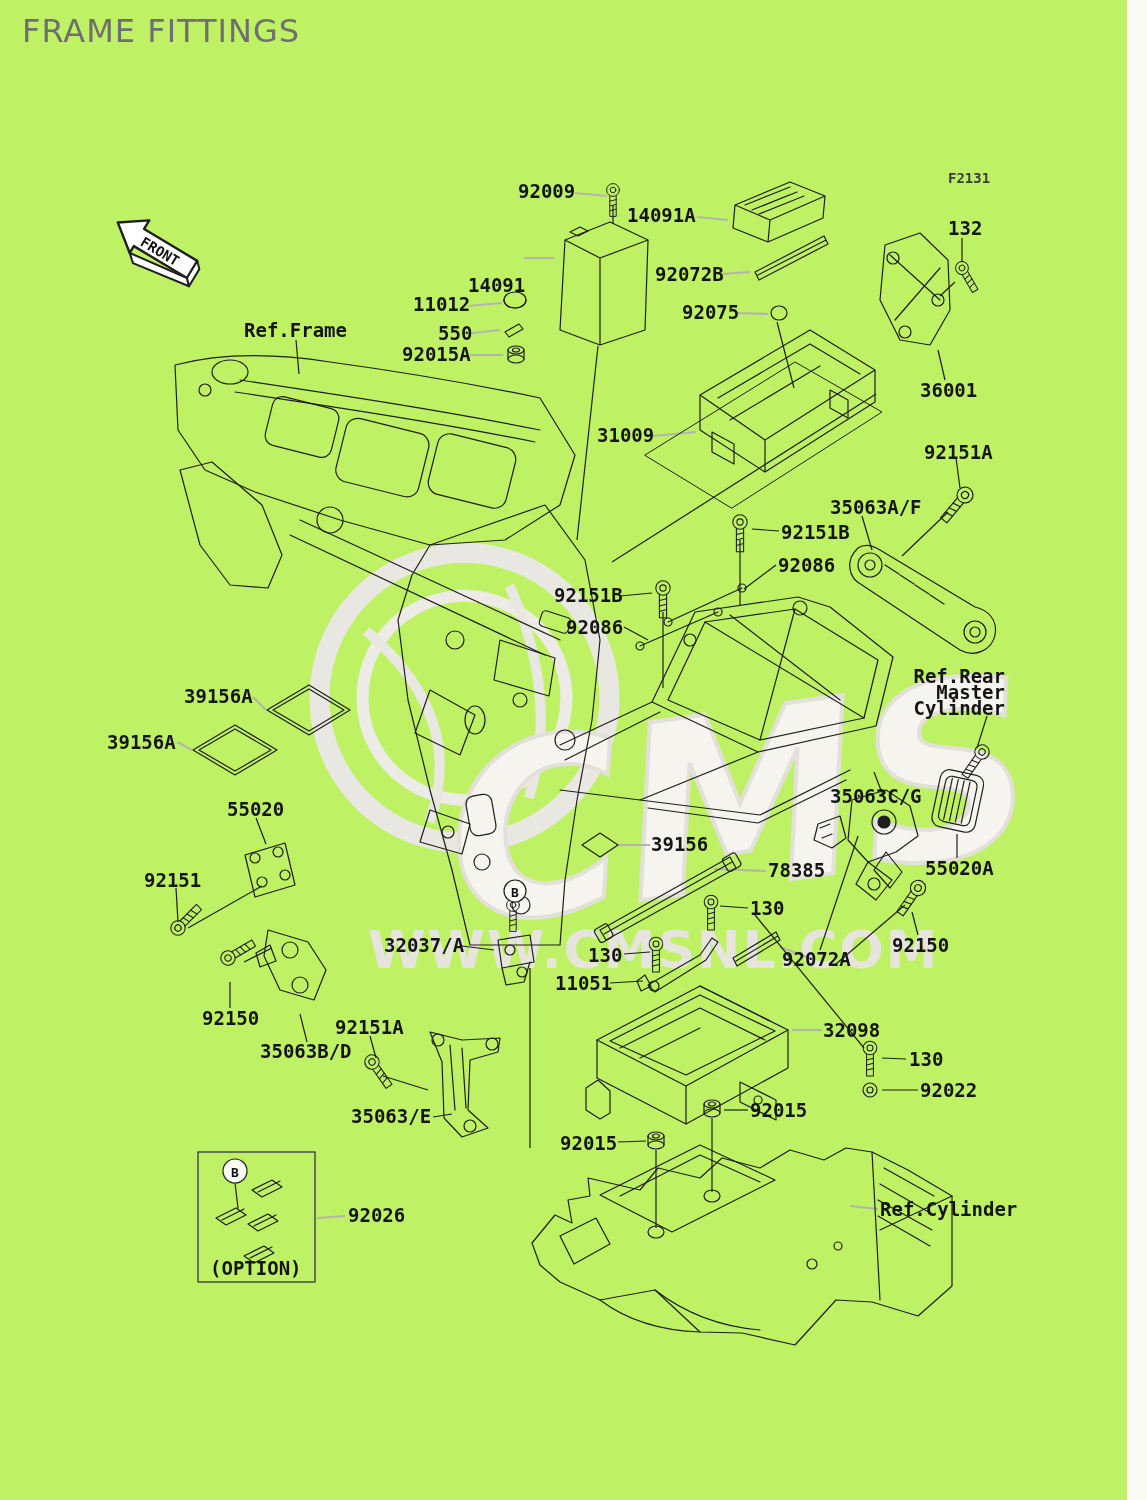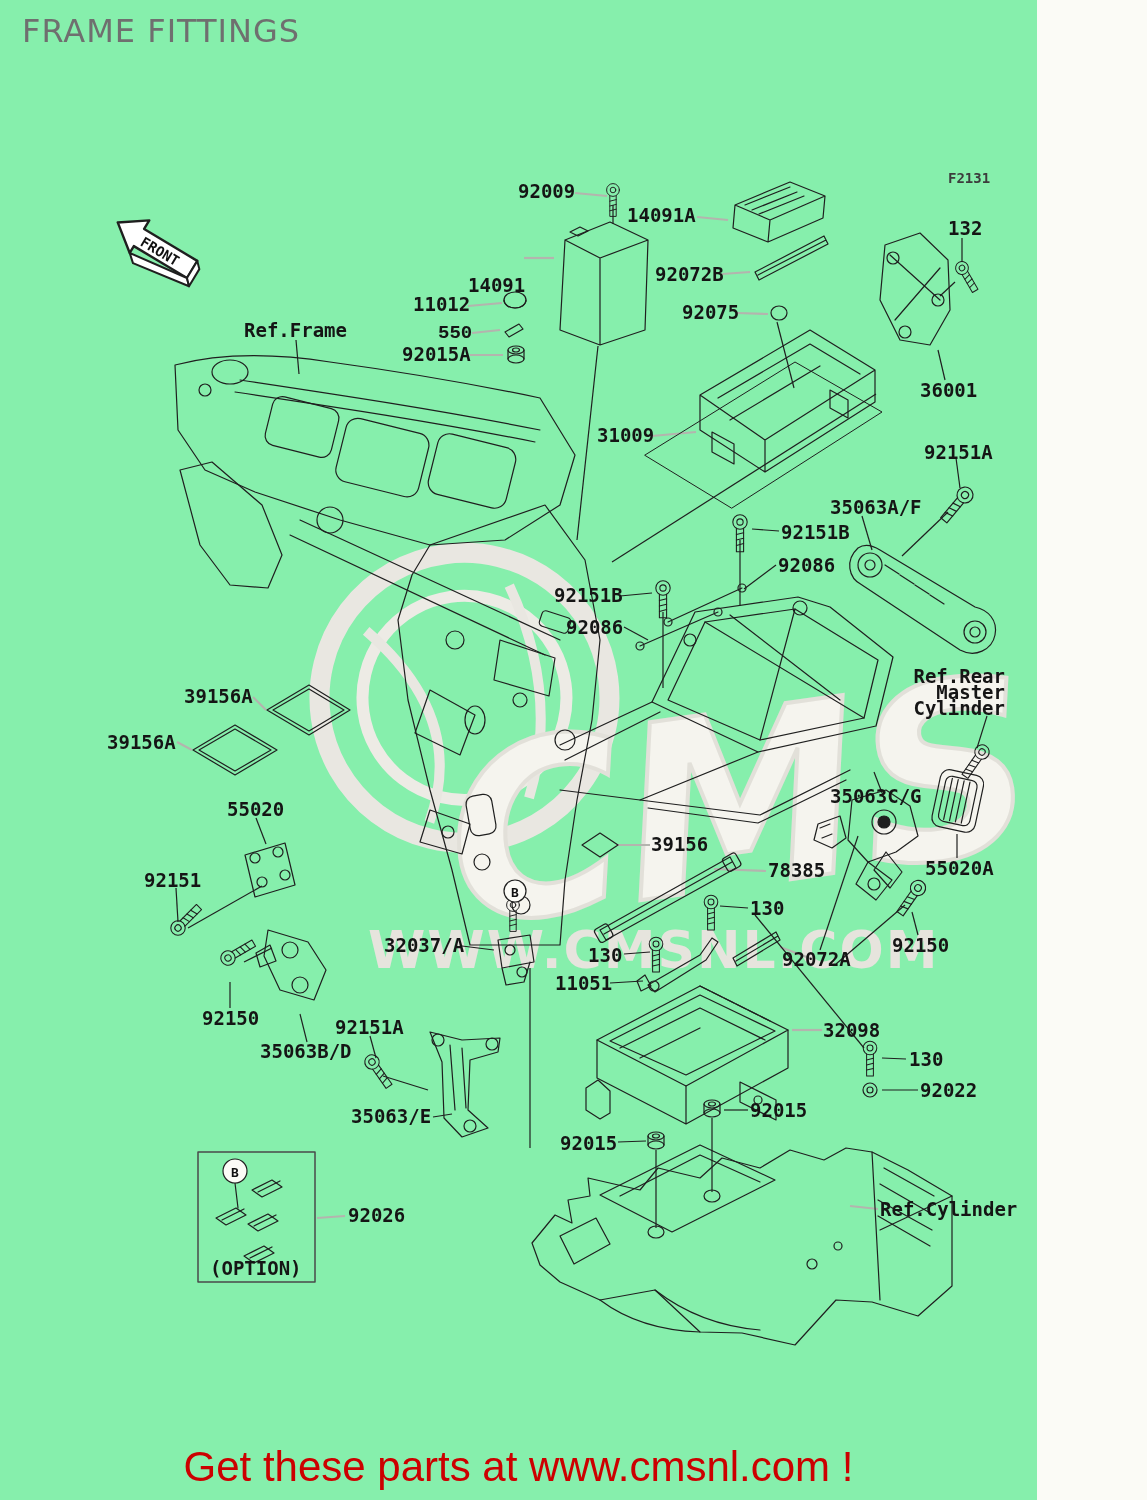--- a/index.html
+++ b/index.html
@@ -1,16 +1,16 @@
 <!DOCTYPE html>
 <html><head>
 <meta charset="utf-8">
 <style>
   html,body{margin:0;padding:0;background:#fbfbf6;}
-  .page{position:relative;width:1037px;height:1500px;background:#86efac;overflow:hidden;
+  .page{position:relative;width:1127px;height:1500px;background:#bef264;overflow:hidden;
         font-family:"DejaVu Sans",sans-serif;}
   .page-title{position:absolute;left:22px;top:12px;font-size:32px;color:#6f6f6f;
         font-family:"DejaVu Sans",sans-serif;letter-spacing:1px;}
   .figure-code{position:absolute;left:948px;top:170px;font:bold 14px "DejaVu Sans Mono",monospace;color:#3c3c3c;text-align:center;}
   svg.art{position:absolute;left:0;top:0;}
   .labels{position:absolute;left:0;top:0;width:100%;height:100%;}
   .part-label{position:absolute;font:bold 19px "DejaVu Sans Mono",monospace;color:#151515;
         line-height:16px;white-space:pre;}
   .footer-banner{position:absolute;left:0;top:1443px;width:100%;text-align:center;
         font-family:"Liberation Sans",sans-serif;font-size:42px;color:#cc0000;}
@@ -319,21 +319,21 @@
       </g>
     </g>
   </svg>
 
   <div class="labels">
       <div class="part-label" style="left: 518px; top: 183px;">92009</div>
       <div class="part-label" style="left: 627px; top: 207px;">14091A</div>
       <div class="part-label" style="left: 468px; top: 249px; margin-top: 28px;">14091</div>
       <div class="part-label" style="left: 655px; top: 266px;">92072B</div>
       <div class="part-label" style="left: 413px; top: 296px;">11012</div>
-      <div class="part-label" style="left: 438px; top: 325px; font-family: Liberation Mono, monospace;">550</div>
+      <div class="part-label" style="left: 438px; top: 325px;">550</div>
       <div class="part-label" style="left: 402px; top: 346px;">92015A</div>
       <div class="part-label" style="left: 682px; top: 304px;">92075</div>
       <div class="part-label" style="left: 597px; top: 427px;">31009</div>
       <div class="part-label" style="left: 948px; top: 220px;">132</div>
       <div class="part-label" style="left: 920px; top: 382px;">36001</div>
       <div class="part-label" style="left: 924px; top: 444px;">92151A</div>
       <div class="part-label" style="left: 244px; top: 322px;">Ref.Frame</div>
       <div class="part-label" style="left: 830px; top: 499px;">35063A/F</div>
       <div class="part-label" style="left: 781px; top: 524px;">92151B</div>
       <div class="part-label" style="left: 778px; top: 557px;">92086</div>
@@ -363,14 +363,13 @@
       <div class="part-label" style="left: 830px; top: 756px; margin-top: 32px;">35063C/G</div>
       <div class="part-label" style="left: 925px; top: 860px;">55020A</div>
       <div class="part-label" style="left: 823px; top: 1022px;">32098</div>
       <div class="part-label" style="left: 909px; top: 1051px;">130</div>
       <div class="part-label" style="left: 920px; top: 1082px;">92022</div>
       <div class="part-label" style="left: 750px; top: 1102px;">92015</div>
       <div class="part-label" style="left: 560px; top: 1135px;">92015</div>
       <div class="part-label" style="left: 880px; top: 1201px;">Ref.Cylinder</div>
     </div>
 
-  <div class="footer-banner" style="color: rgb(204, 0, 0);">Get these parts at www.cmsnl.com !</div>
 </div>
 
 </body></html>

